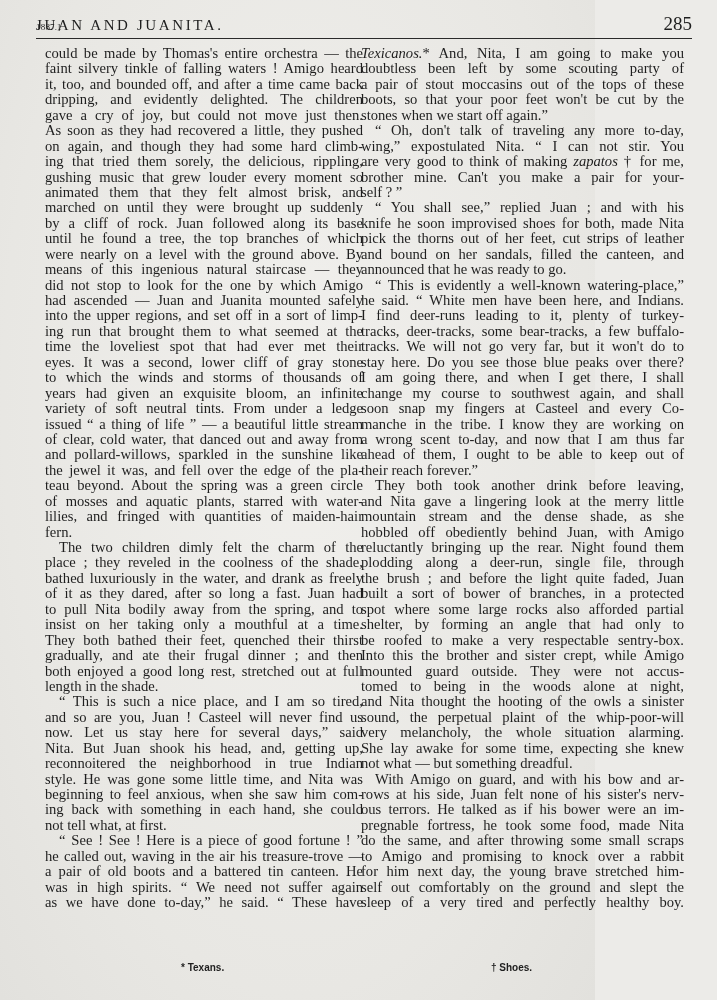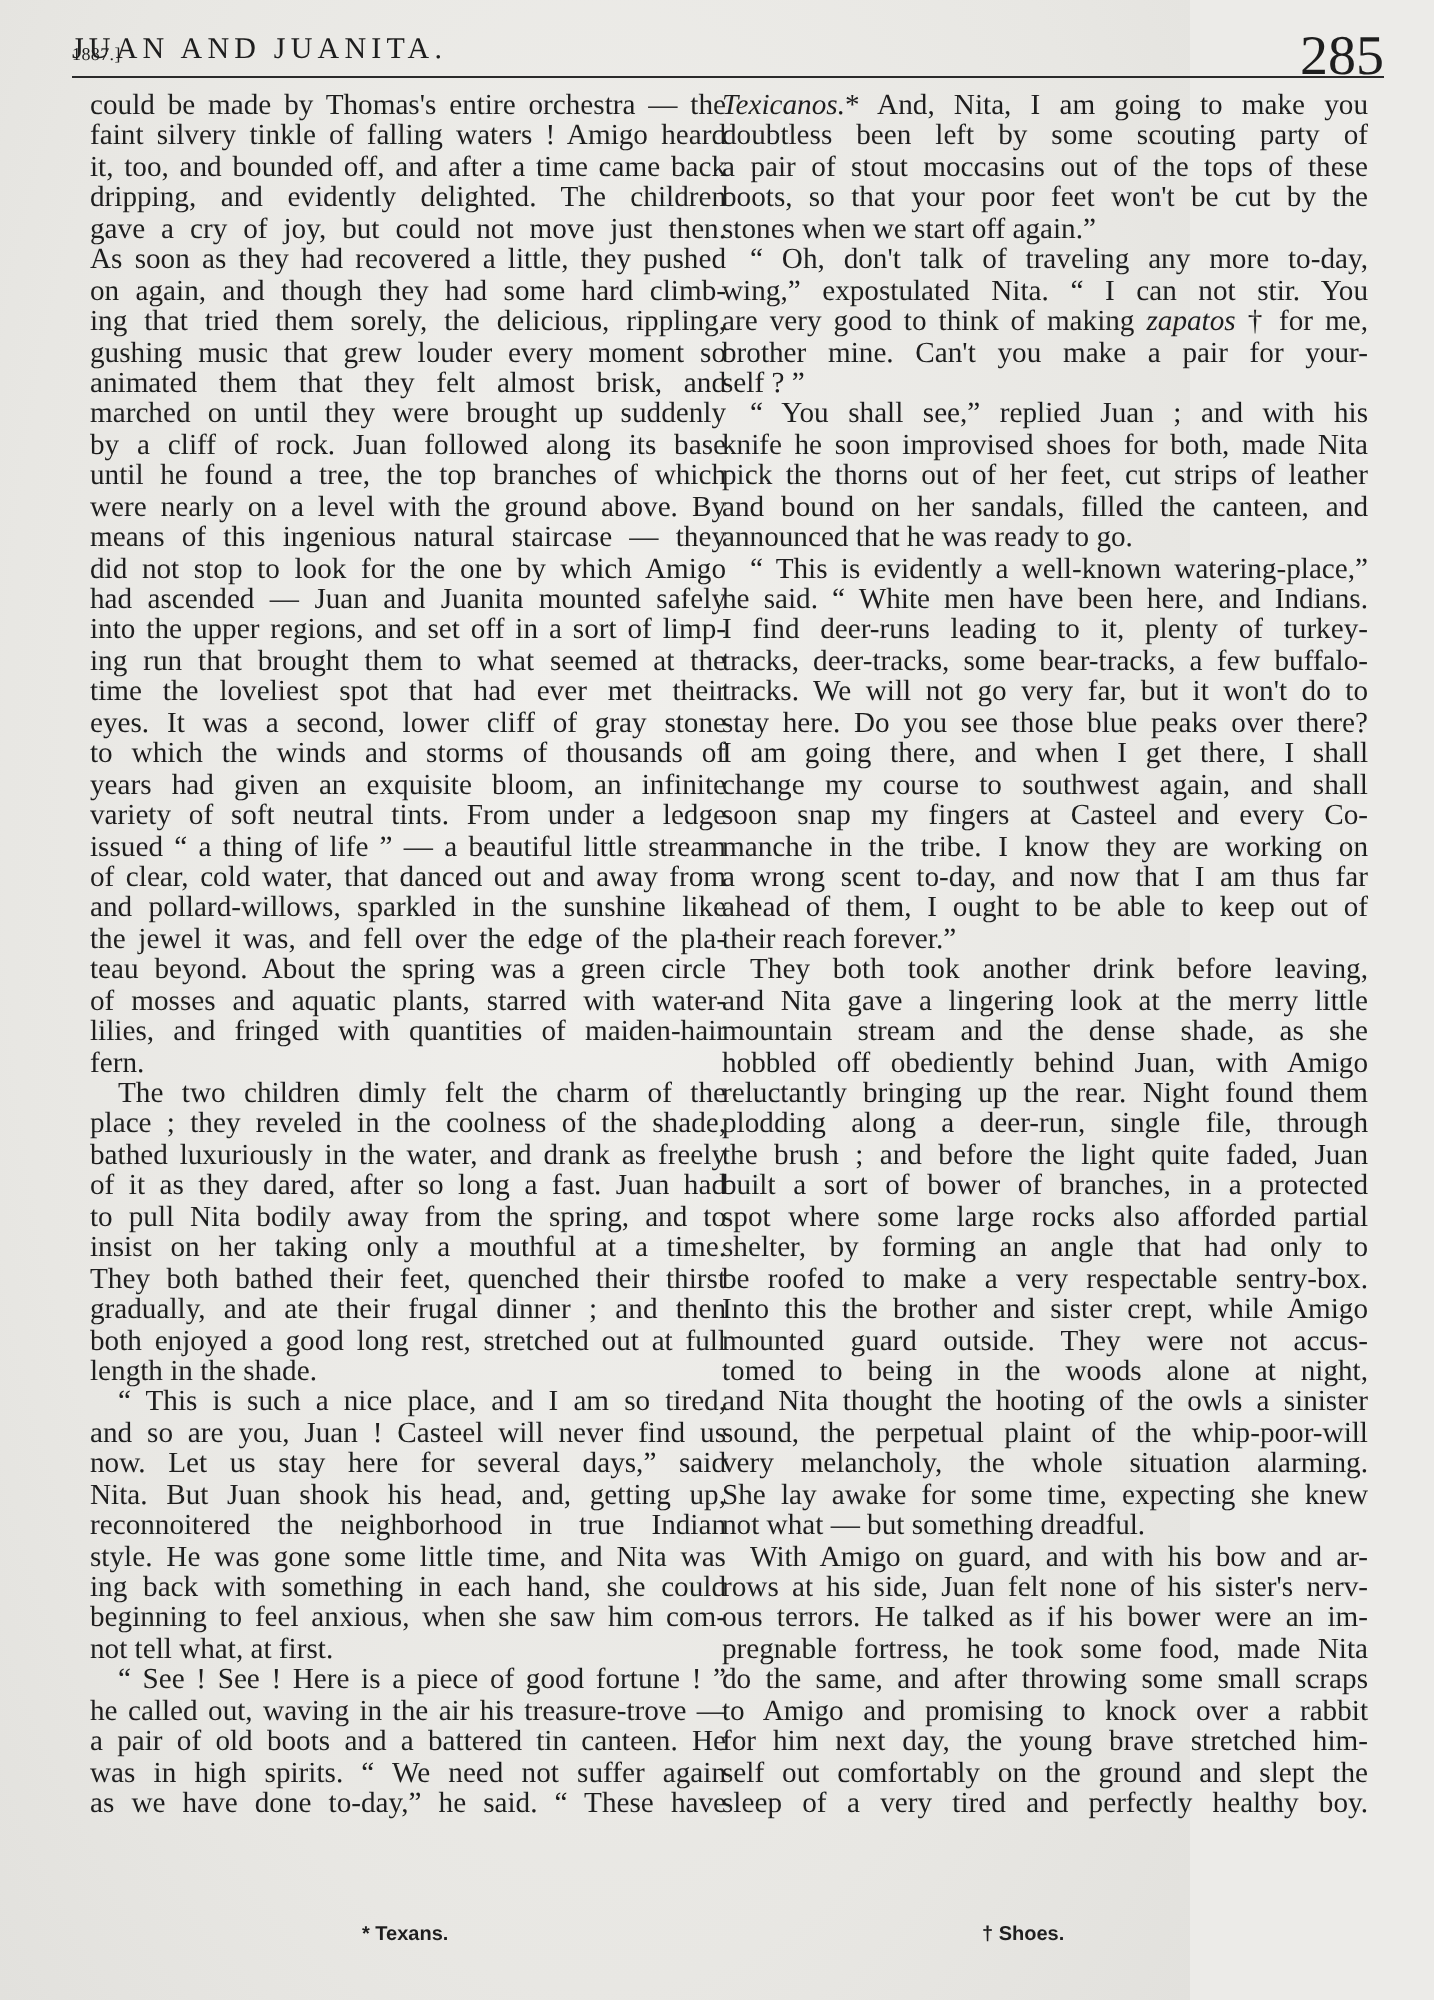--- a/index.html
+++ b/index.html
@@ -19,21 +19,21 @@
     border-bottom: 1.5px solid #2a2a2a;
   }
   .hdr-year {
     position: absolute; left: 0; top: 12px; font-size: 9px; letter-spacing: 0.2px;
   }
   .hdr-title {
     position: absolute; left: 0; right: 0; top: 7px; text-align: left;
     font-size: 15px; letter-spacing: 2.6px;
   }
   .hdr-page {
-    position: absolute; right: 0; top: 3px; font-size: 28px;
+    position: absolute; right: 0; top: 3px; font-size: 19px;
   }
   .col {
     position: absolute; top: 46px; width: 318px;
   }
   .col.left { left: 45px; }
   .col.right { left: 361px; width: 323px; }
   .line {
     display: block; font-size: 14.6px; line-height: 15.45px; height: 15.45px;
     white-space: nowrap; text-align: justify; text-align-last: justify;
     overflow: visible;
@@ -100,22 +100,22 @@
       <span class="line">They both bathed their feet, quenched their thirst</span>
       <span class="line">gradually, and ate their frugal dinner ; and then</span>
       <span class="line">both enjoyed a good long rest, stretched out at full</span>
       <span class="line last">length in the shade.</span>
       <span class="line indent">“ This is such a nice place, and I am so tired,</span>
       <span class="line">and so are you, Juan !  Casteel will never find us</span>
       <span class="line">now.  Let us stay here for several days,” said</span>
       <span class="line">Nita.  But Juan shook his head, and, getting up,</span>
       <span class="line">reconnoitered the neighborhood in true Indian</span>
       <span class="line">style.  He was gone some little time, and Nita was</span>
+      <span class="line">beginning to feel anxious, when she saw him com-</span>
       <span class="line">ing back with something in each hand, she could</span>
-      <span class="line">beginning to feel anxious, when she saw him com-</span>
       <span class="line last">not tell what, at first.</span>
       <span class="line indent">“ See !  See !  Here is a piece of good fortune ! ”</span>
       <span class="line">he called out, waving in the air his treasure-trove —</span>
       <span class="line">a pair of old boots and a battered tin canteen.  He</span>
       <span class="line">was in high spirits.  “ We need not suffer again</span>
       <span class="line">as we have done to-day,” he said.  “ These have</span>
     </div>
   <div class="col right" id="col-right">
       <span class="line"><i>Texicanos.</i><span>*  And, Nita, I am going to make you</span></span>
       <span class="line">doubtless been left by some scouting party of</span>

